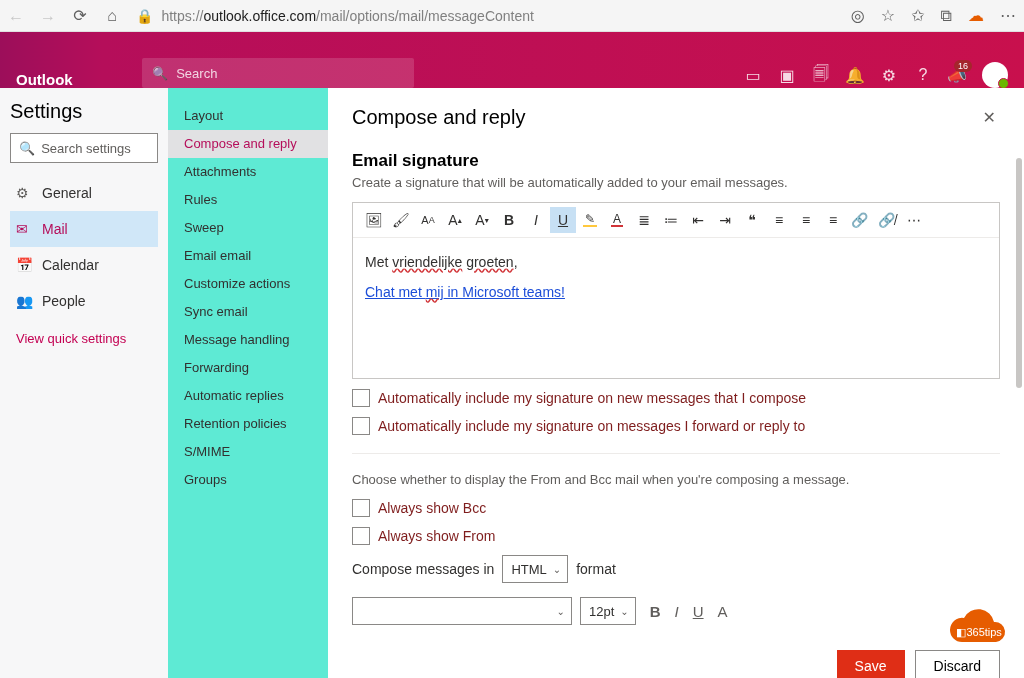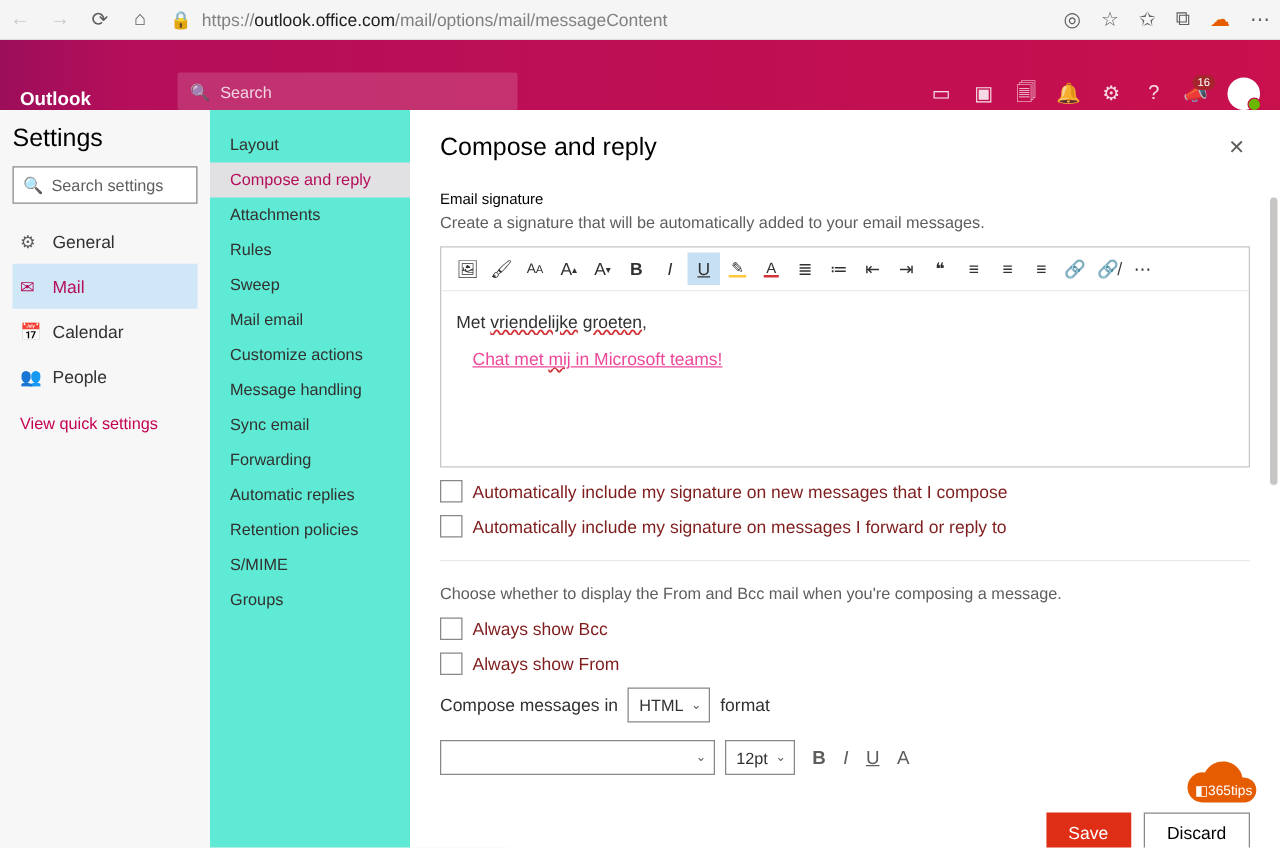--- a/index.html
+++ b/index.html
@@ -33,31 +33,31 @@
 .quick { margin-top:12px; padding-left:6px; font-size:13px; color:#c30052; }
 .col2 { width:160px; background:#5eead4; padding:14px 0; }
 .nav2 { list-style:none; }
 .nav2 li { height:28px; line-height:28px; padding:0 16px; font-size:13px; color:#323130; cursor:pointer; }
 .nav2 li.active { color:#b50e5a; background:#e1e1e3; }
 .col3 { flex:1; background:#fff; position:relative; display:flex; flex-direction:column; }
 .col3-head { padding:16px 24px 0 24px; display:flex; justify-content:space-between; align-items:center; }
 .col3-head h2 { font-size:20px; font-weight:500; }
 .close-x { color:#605e5c; cursor:pointer; font-size:16px; padding:4px; }
 .scroll { padding:10px 24px 20px 24px; overflow-y:auto; flex:1; }
-.sec-title { font-size:12px; font-weight:400; margin:10px 0 4px; }
+.sec-title { font-size:17px; font-weight:700; margin:10px 0 4px; }
 .sec-desc { font-size:13px; color:#605e5c; margin-bottom:12px; }
 .editor { border:1px solid #c8c6c4; }
 .toolbar { display:flex; gap:1px; padding:4px 8px; border-bottom:1px solid #edebe9; align-items:center; flex-wrap:wrap; }
 .tbtn { width:26px; height:26px; display:flex; align-items:center; justify-content:center; font-size:14px; color:#323130; cursor:pointer; }
 .tbtn.sel { background:#c7e0f4; }
 .tbtn .under { border-bottom:2px solid #d13438; display:inline-block; line-height:12px; padding:0 2px; font-size:12px;}
 .tbtn .under.y { border-color:#ffc83d; }
 .canvas { min-height:140px; padding:16px 12px; font-size:14px; color:#323130; }
 .canvas .redu { text-decoration:underline; text-decoration-color:#d13438; text-decoration-style:wavy; }
-.canvas a { color:#ec4899; text-decoration:underline;margin-left:13px; }
+.canvas a { color:#1d4ed8; text-decoration:underline; }
 .chk { display:flex; align-items:center; gap:8px; margin-top:10px; font-size:14px; color:#7f1d1d; }
 .chk .box { width:18px; height:18px; border:1px solid #8a8886; background:#fff; }
 .divider { border-top:1px solid #edebe9; margin:18px 0; }
 .rowline { display:flex; align-items:center; gap:8px; font-size:14px; color:#323130; margin-top:10px; }
 .sel-box { height:28px; border:1px solid #8a8886; display:flex; align-items:center; padding:0 6px 0 8px; gap:6px; font-size:13px; background:#fff; }
 .sel-box.wide { width:220px; }
 .sel-box .chev { font-size:10px; color:#605e5c; margin-left:auto;}
 .toolbar2 { display:flex; gap:14px; align-items:center; margin-left:6px; }
 .toolbar2 .fbtn { color:#605e5c; font-size:15px; cursor:pointer; }
 .footer { position:absolute; bottom:12px; right:24px; display:flex; gap:10px; }
@@ -137,24 +137,24 @@
     <div class="quick">View quick settings</div>
   </div>
 
   <div class="col2">
     <ul class="nav2">
       <li>Layout</li>
       <li class="active">Compose and reply</li>
       <li>Attachments</li>
       <li>Rules</li>
       <li>Sweep</li>
-      <li>Mail email</li>
+      <li>Email email</li>
       <li>Customize actions</li>
+      <li>Sync email</li>
       <li>Message handling</li>
-      <li>Sync email</li>
       <li>Forwarding</li>
       <li>Automatic replies</li>
       <li>Retention policies</li>
       <li>S/MIME</li>
       <li>Groups</li>
     </ul>
   </div>
 
   <div class="col3">
     <div class="scrollbar-fake"></div>

